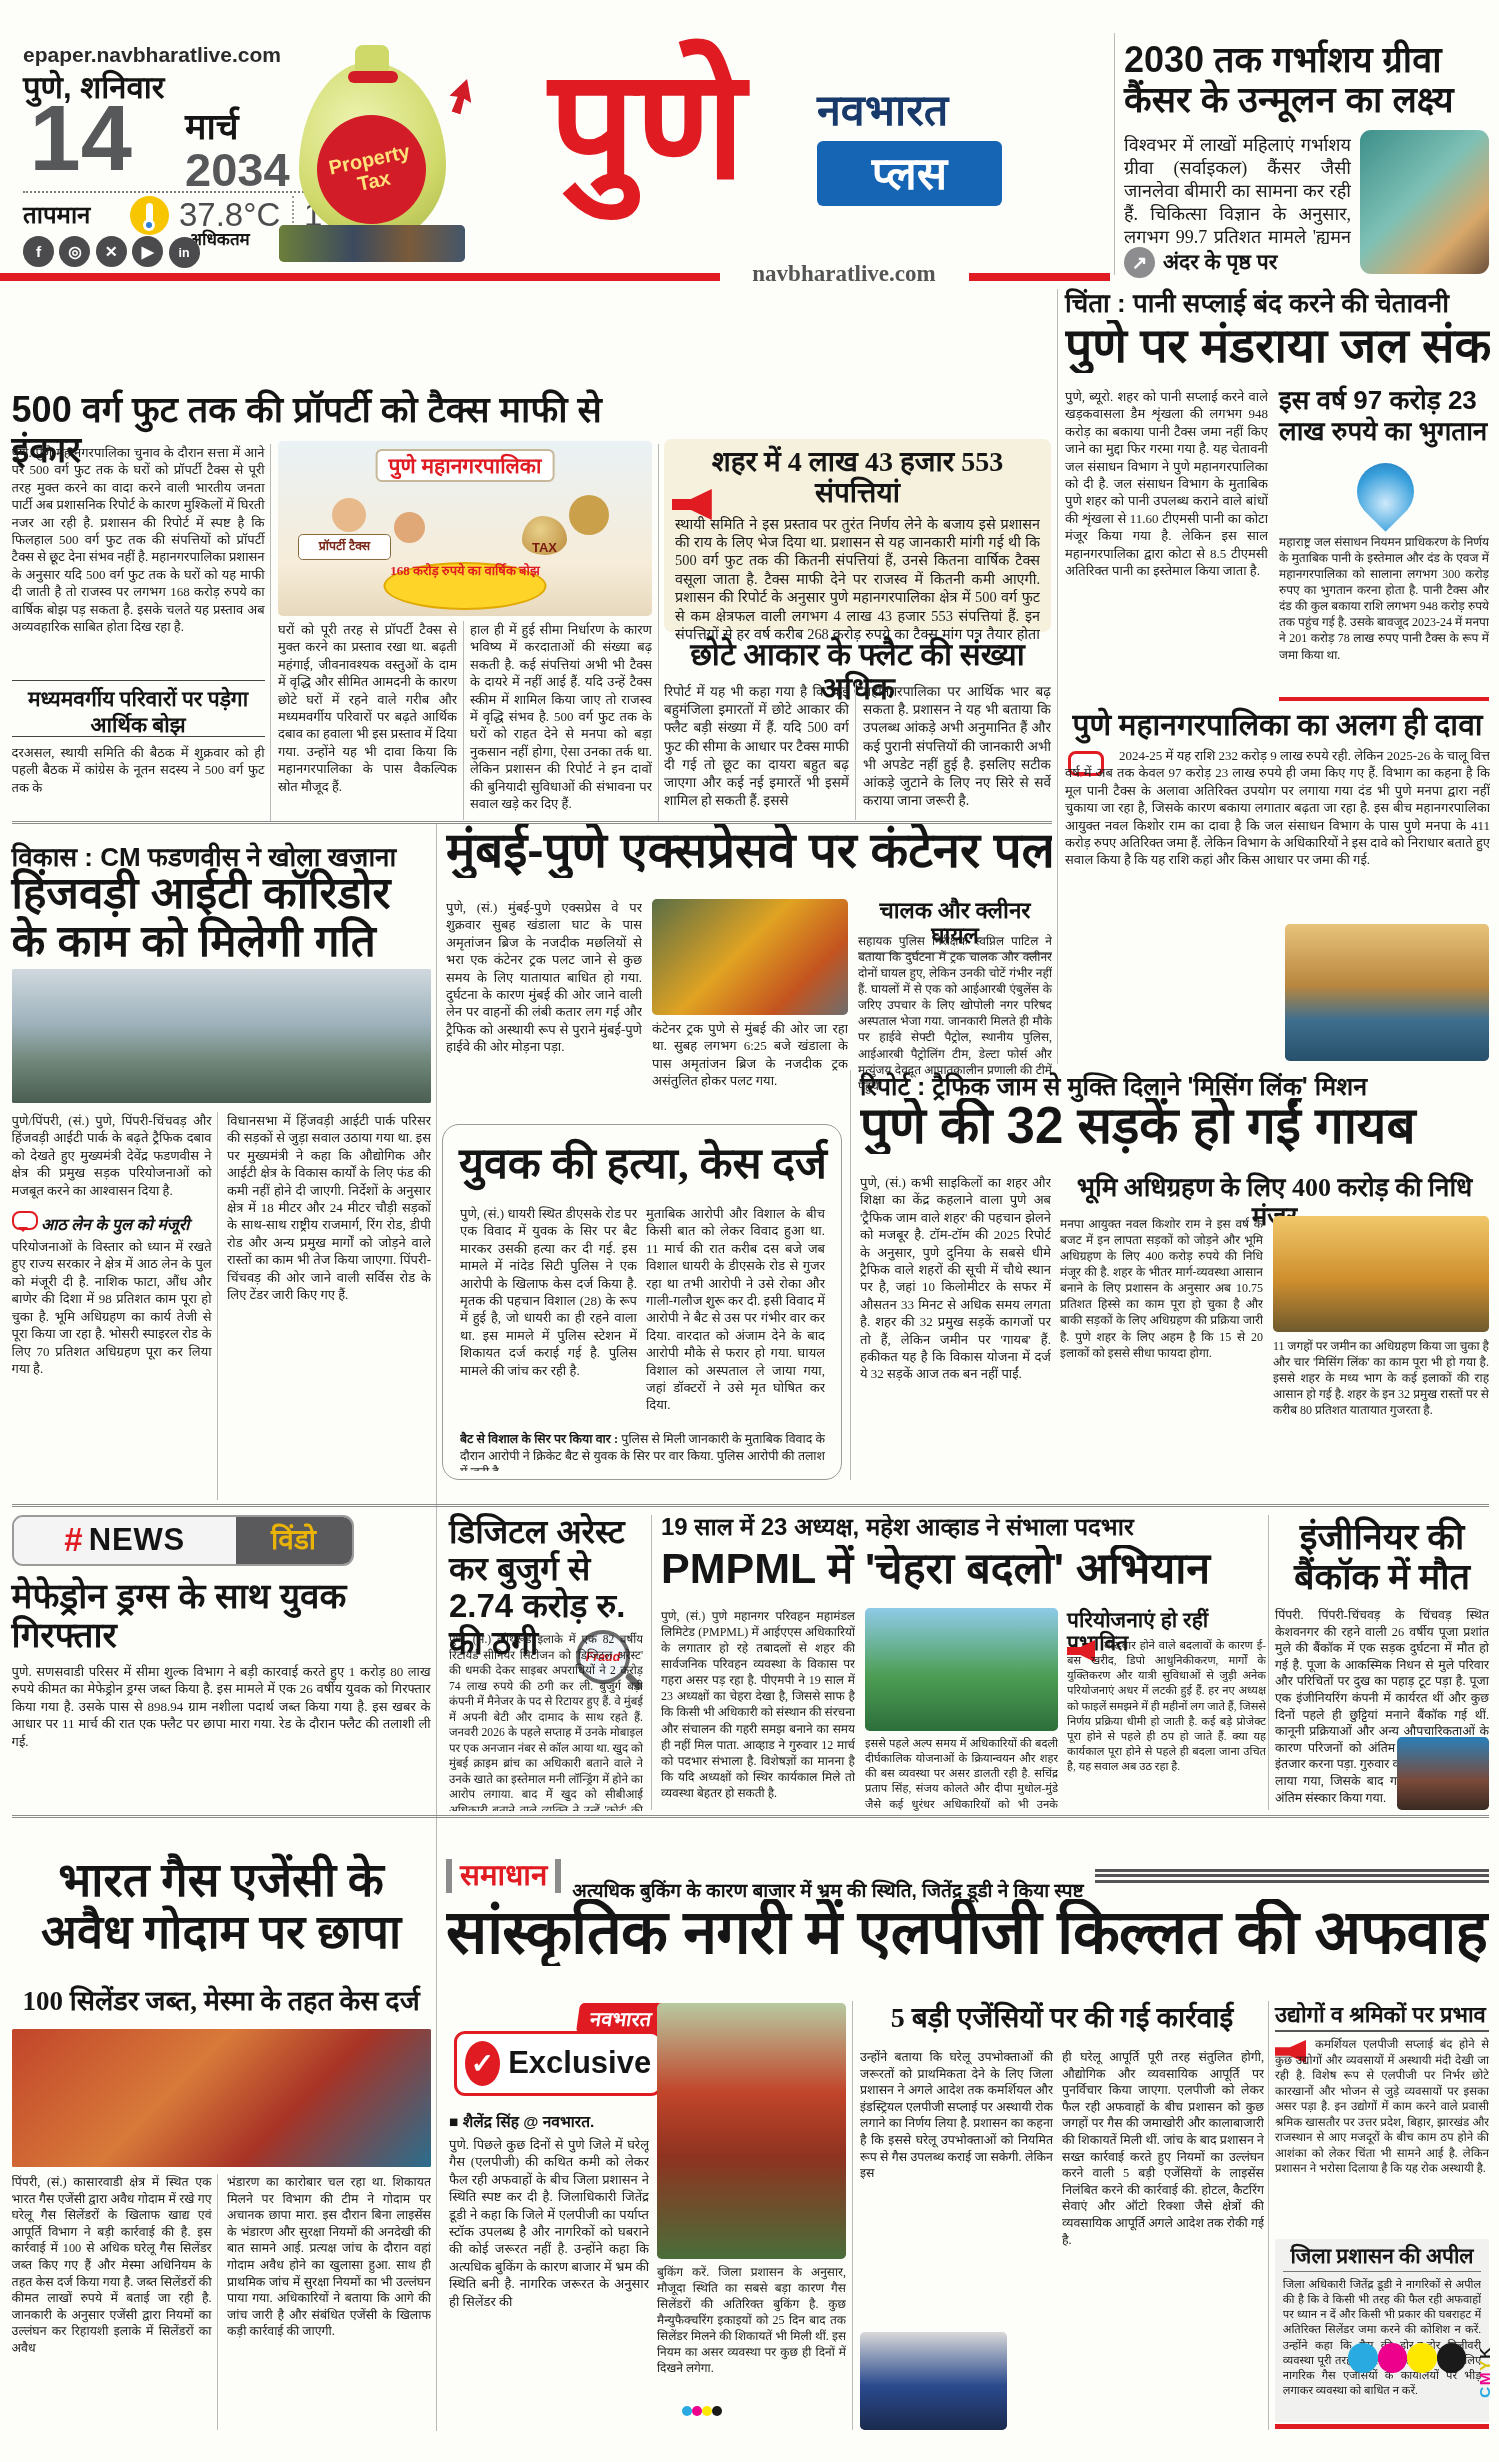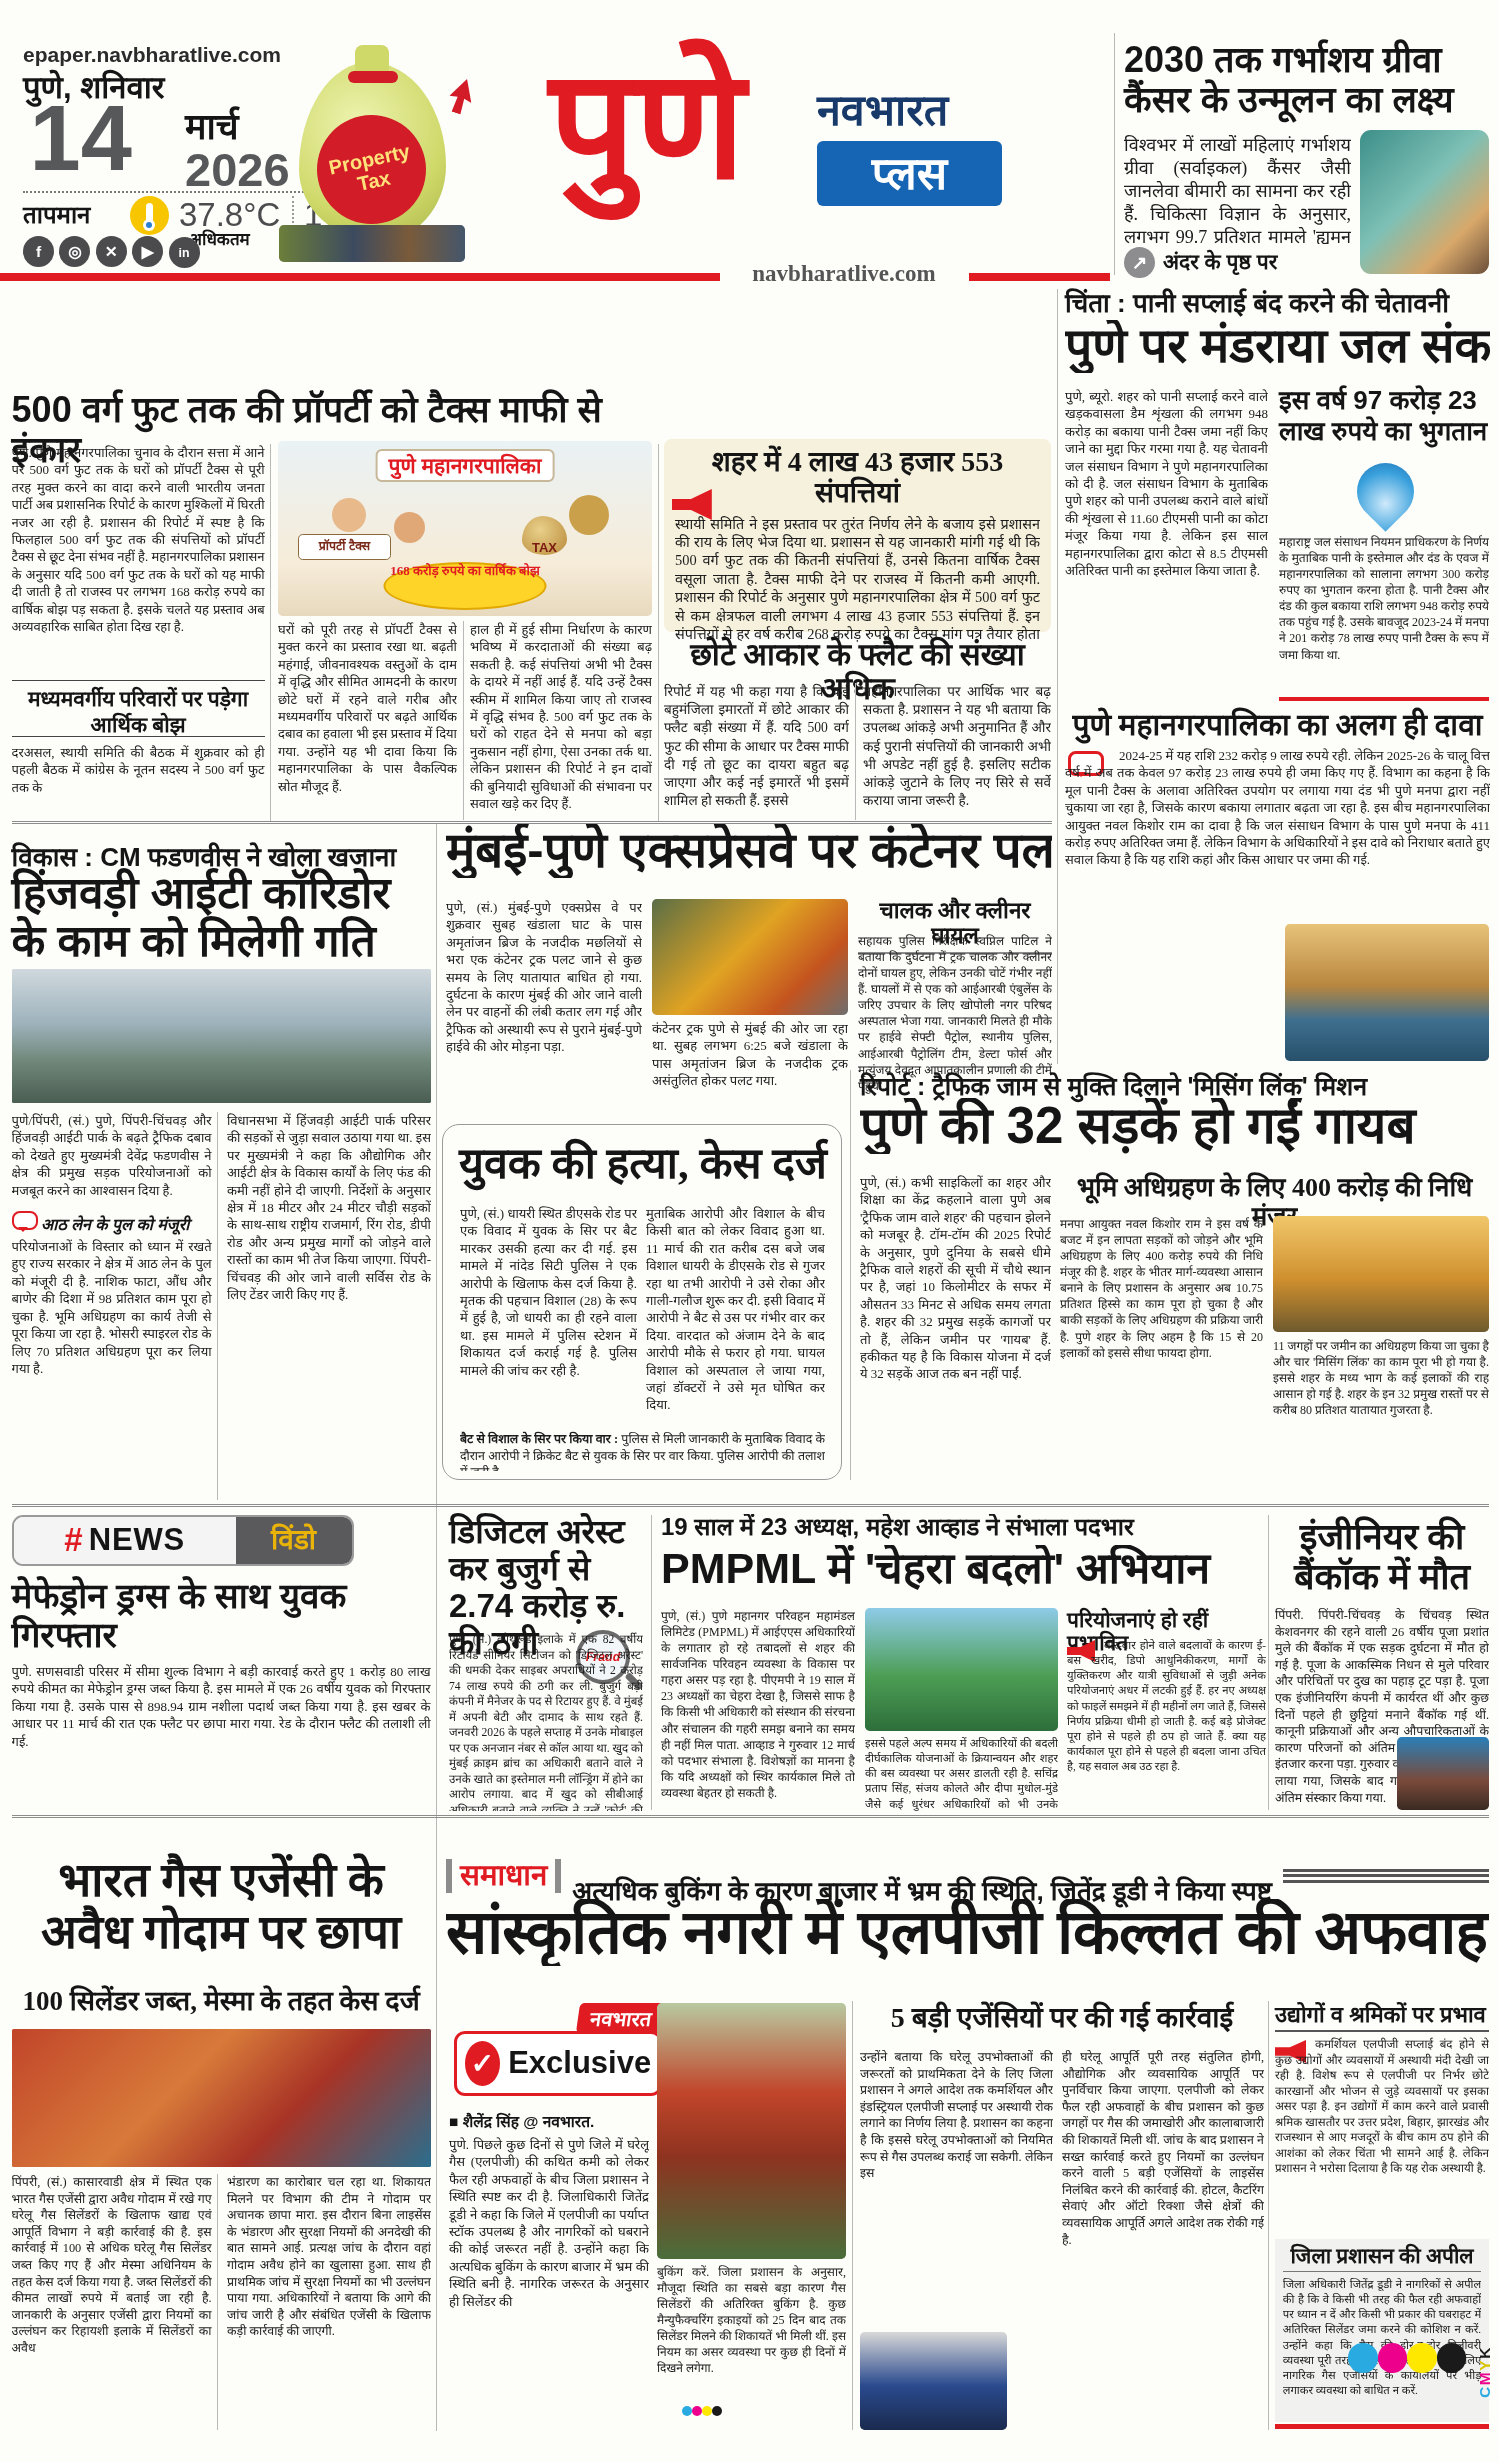--- a/index.html
+++ b/index.html
@@ -30,21 +30,21 @@
 </head>
 <body>
 
 <div id="page">
 
   
   <div class="abs" style="left:23px;top:43px;width:404px;height:26px;font-size:21px;font-weight:600;color:#2b2b2b;">epaper.navbharatlive.com</div>
   <div class="abs hd" style="left:23px;top:71px;width:404px;font-size:31px;">पुणे, शनिवार</div>
   <div class="abs hd" style="left:29.5px;top:92px;width:155px;font-size:92px;color:var(--gray);line-height:1;">14</div>
   <div class="abs hd" style="left:185px;top:107px;width:163px;font-size:36px;">मार्च</div>
-  <div class="abs hd" style="left:185px;top:144px;width:179px;font-size:47px;color:var(--gray);">2026</div>
+  <div class="abs hd" style="left:185px;top:144px;width:179px;font-size:47px;color:var(--gray);">2034</div>
   <div class="abs dotline" style="left:23px;top:191px;width:397px;"></div>
 
   <div class="abs hd" style="left:23px;top:202px;width:105px;font-size:24px;">तापमान</div>
   <div class="abs" style="left:130px;top:196px;width:39px;height:39px;border-radius:50%;background:#f7c600;">
     <div style="position:absolute;left:15.5px;top:7px;width:7.8px;height:18.6px;background:#fff;border-radius:4.7px;"></div>
     <div style="position:absolute;left:13px;top:22.5px;width:12.4px;height:12.4px;background:#fff;border-radius:50%;"></div>
     <div style="position:absolute;left:16.3px;top:26px;width:6.2px;height:6.2px;background:#2a7fd4;border-radius:50%;"></div>
   </div>
   <div class="abs" style="left:179px;top:196px;width:109px;font-size:33px;color:#4c4c4e;">37.8°C</div>
   <div class="abs hd" style="left:189px;top:231px;width:93px;font-size:17px;">अधिकतम</div>
@@ -239,21 +239,21 @@
   <div class="photo" style="left:11.6px;top:2029px;width:419px;height:138px;background:linear-gradient(135deg,#c1452a,#d87a3a 40%,#a83326 65%,#2a6e8e);border-radius:1.6px;"></div>
   <div class="vline" style="left:217px;top:2174px;height:256px;"></div>
   <div class="abs bt" style="left:11.6px;top:2174px;width:200px;height:256px;font-size:12.4px;">पिंपरी, (सं.) कासारवाडी क्षेत्र में स्थित एक भारत गैस एजेंसी द्वारा अवैध गोदाम में रखे गए घरेलू गैस सिलेंडरों के खिलाफ खाद्य एवं आपूर्ति विभाग ने बड़ी कार्रवाई की है. इस कार्रवाई में 100 से अधिक घरेलू गैस सिलेंडर जब्त किए गए हैं और मेस्मा अधिनियम के तहत केस दर्ज किया गया है. जब्त सिलेंडरों की कीमत लाखों रुपये में बताई जा रही है. जानकारी के अनुसार एजेंसी द्वारा नियमों का उल्लंघन कर रिहायशी इलाके में सिलेंडरों का अवैध</div>
   <div class="abs bt" style="left:227px;top:2174px;width:204px;height:256px;font-size:12.4px;">भंडारण का कारोबार चल रहा था. शिकायत मिलने पर विभाग की टीम ने गोदाम पर अचानक छापा मारा. इस दौरान बिना लाइसेंस के भंडारण और सुरक्षा नियमों की अनदेखी की बात सामने आई. प्रत्यक्ष जांच के दौरान वहां गोदाम अवैध होने का खुलासा हुआ. साथ ही प्राथमिक जांच में सुरक्षा नियमों का भी उल्लंघन पाया गया. अधिकारियों ने बताया कि आगे की जांच जारी है और संबंधित एजेंसी के खिलाफ कड़ी कार्रवाई की जाएगी.</div>
 
   
   <div class="abs" style="left:446px;top:1854px;width:1043px;height:43px;display:flex;align-items:center;">
     <div style="width:6.2px;height:34px;background:#8c8c8c;margin-right:7.8px;"></div>
     <span class="hd red" style="font-size:29.5px;margin-right:7.8px;">समाधान</span>
     <div style="width:6.2px;height:34px;background:#8c8c8c;margin-right:11px;"></div>
-    <span class="hd" style="font-size:26px;margin-top:31px;">अत्यधिक बुकिंग के कारण बाजार में भ्रम की स्थिति, जितेंद्र डूडी ने किया स्पष्ट</span>
+    <span class="hd" style="font-size:19px;margin-top:31px;">अत्यधिक बुकिंग के कारण बाजार में भ्रम की स्थिति, जितेंद्र डूडी ने किया स्पष्ट</span>
     <div style="flex:1;margin-left:11px;border-top:3.1px solid #555;border-bottom:9.3px double #555;height:14px;"></div>
   </div>
   <div class="abs hd" style="left:446px;top:1899px;width:1043px;font-size:61px;white-space:nowrap;overflow:hidden;letter-spacing:-0.8px;">सांस्कृतिक नगरी में एलपीजी किल्लत की अफवाह</div>
 
   <div class="vline" style="left:852px;top:2001px;height:429px;"></div>
   <div class="vline" style="left:1268px;top:2001px;height:429px;"></div>
 
   
   <div class="abs" style="left:454px;top:2003px;width:210px;height:102px;">
     <div style="position:absolute;right:0;top:0;background:var(--red);color:#fff;font-weight:bold;font-size:20px;padding:1.6px 12.4px;border-radius:4.7px;transform:skewX(-8deg);">नवभारत</div>

